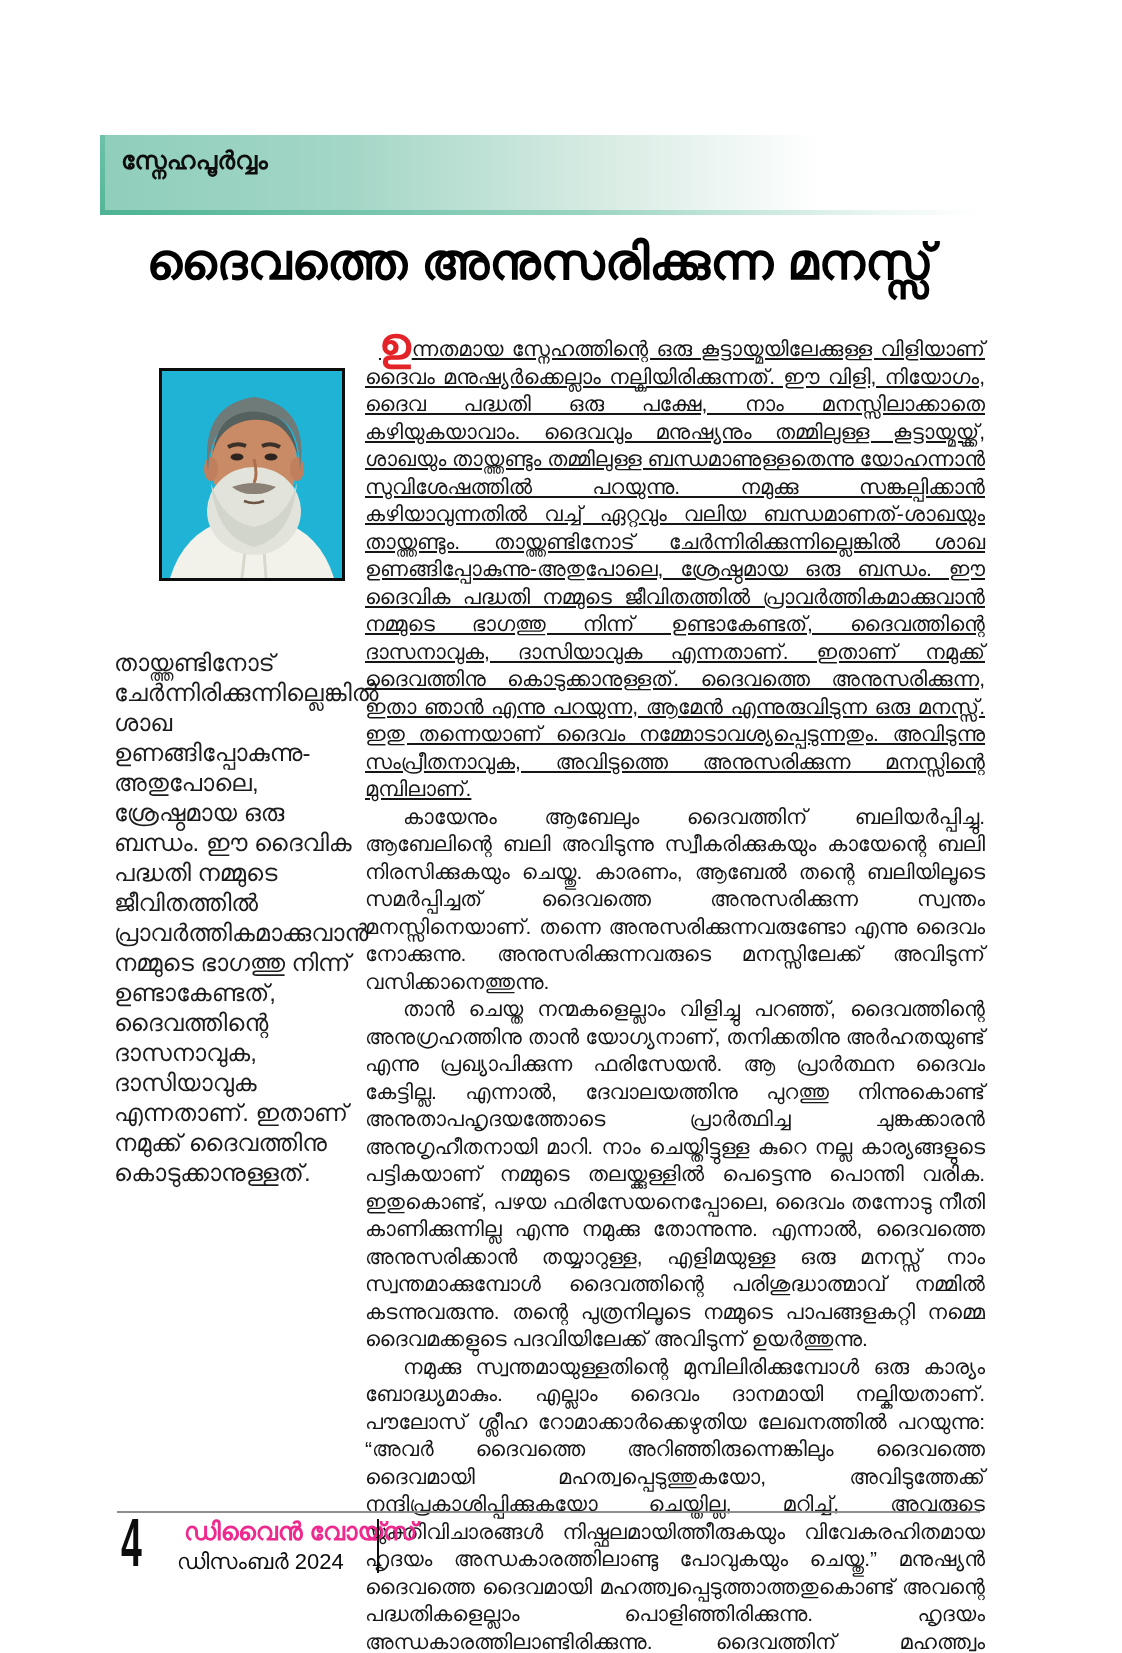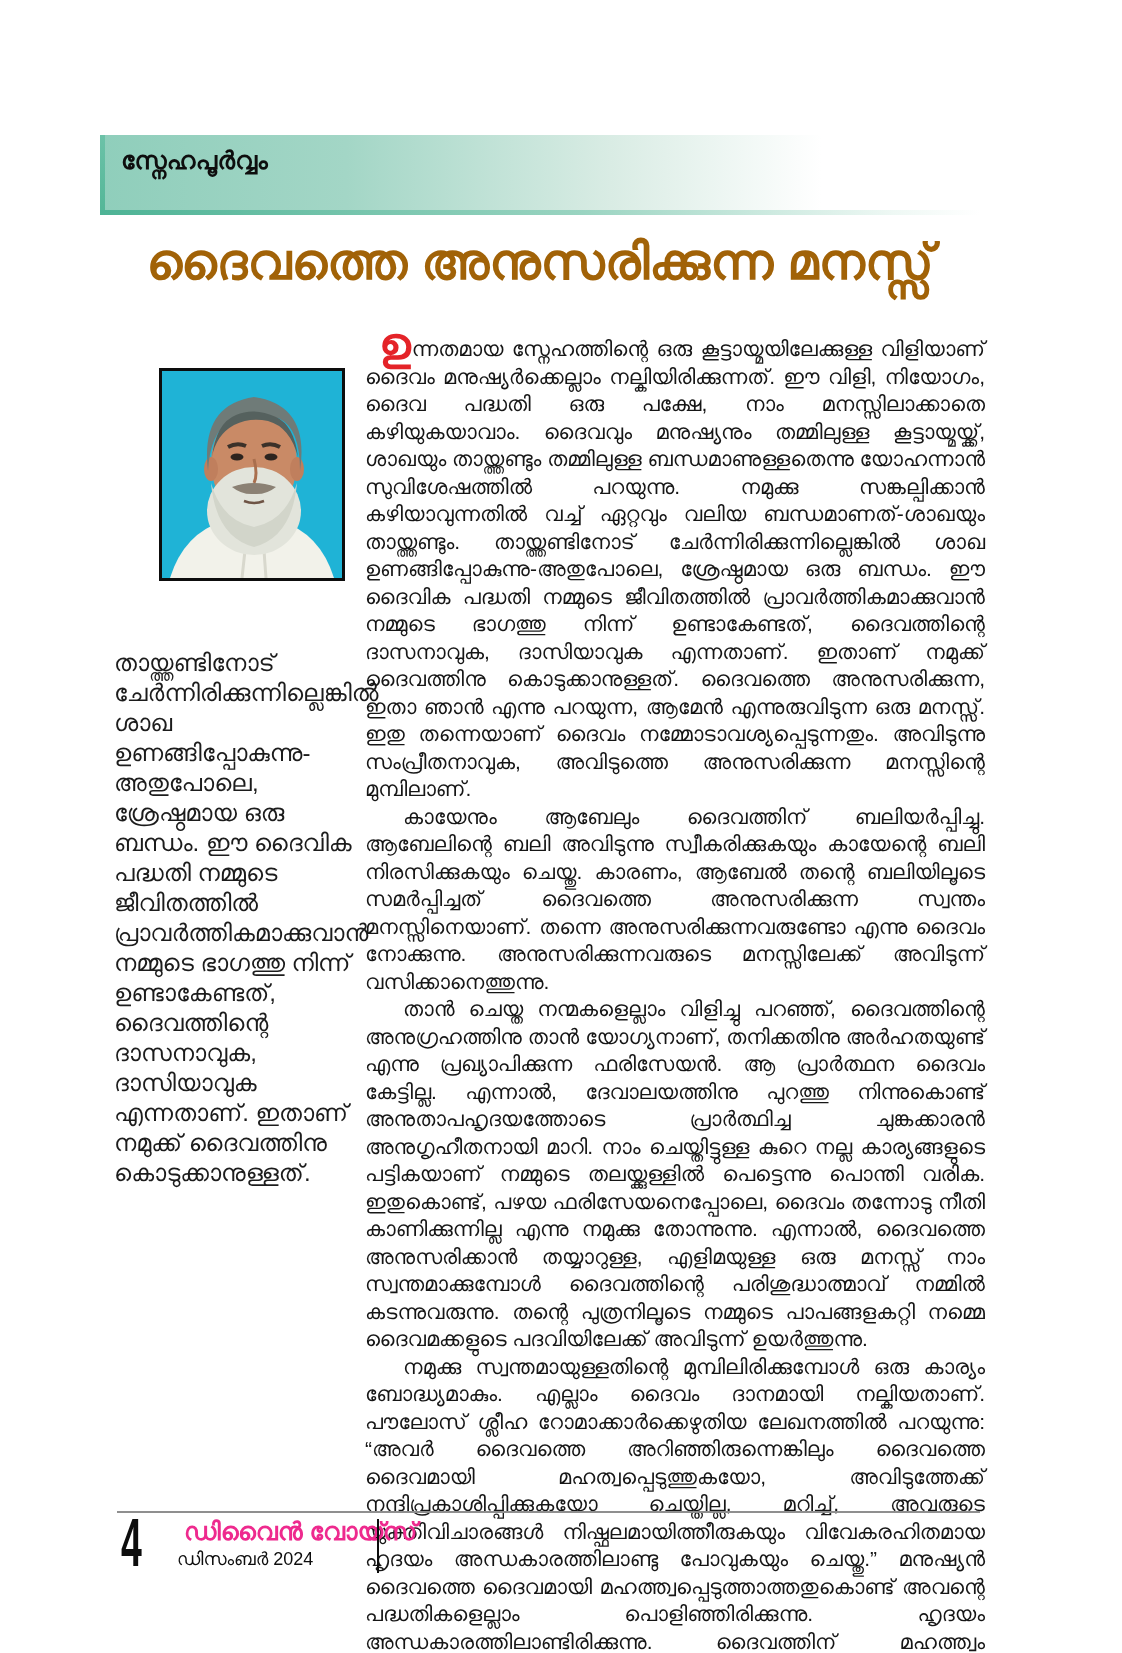--- a/index.html
+++ b/index.html
@@ -23,21 +23,21 @@
     background:linear-gradient(90deg,#4db395 0%,#9ad4c1 55%,#eef8f4 90%,#ffffff 100%);
   }
   .kicker-text {
     padding:9px 0 0 21px; font-weight:700; font-size:25px; line-height:32px;
     color:#0e0e0e; letter-spacing:0.3px;
   }
 
   
   .title {
     position:absolute; left:100px; top:224px; width:880px; margin:0;
-    text-align:center; font-size:50px; line-height:60px; font-weight:700; color:#a16207;
+    text-align:center; font-size:50px; line-height:60px; font-weight:700; color:#000000;
   }
 
   
   .photo-frame {
     position:absolute; left:159px; top:360px; width:186px; height:213px;
     border:3px solid #0d0d0d; box-sizing:border-box; background:#1fb3d6;
   }
   .photo-frame svg { display:block; width:100%; height:100%; }
 
   
@@ -46,34 +46,34 @@
     font-size:24px; line-height:30px; color:#1c1c1c;
   }
 
   
   .body-col {
     position:absolute; left:365px; top:322px; width:620px;
     font-size:21px; line-height:27.5px; text-align:justify; color:#161616;
   }
   .body-col p { margin:0; }
   .body-col p.indent { text-indent:38px; }
-  .body-col p.first { text-indent:14px; }
+  .body-col p.first { text-indent:14px;text-decoration:underline; }
   .dropcap {
     font-size:44px; font-weight:700; color:#e42328;
     line-height:27px; vertical-align:-3px; letter-spacing:1px;
   }
 
   
   .footer-rule { position:absolute; left:117px; top:1503px; width:863px; height:2px; background:#8f8f8f; }
   .page-number {
     position:absolute; left:121px; top:1502px; font-size:68px; font-weight:700; color:#0d0d0d;
     transform:scaleX(0.55); transform-origin:left top; line-height:64px;
   }
   .mag-name { position:absolute; left:184px; top:1509px; font-size:25px; font-weight:700; color:#ee2a8e; }
-  .issue { position:absolute; left:177px; top:1541px; font-size:18px; color:#0d0d0d; }
+  .issue { position:absolute; left:177px; top:1541px; font-size:22px; color:#0d0d0d; }
   .footer-divider { position:absolute; left:377px; top:1511px; width:2px; height:54px; background:#0d0d0d; }
 </style>
 </head>
 <body>
 
 <div class="page">
 
   <div class="kicker">
     <div class="kicker-text">
       <div>സ്നേഹപൂർവ്വം</div>

